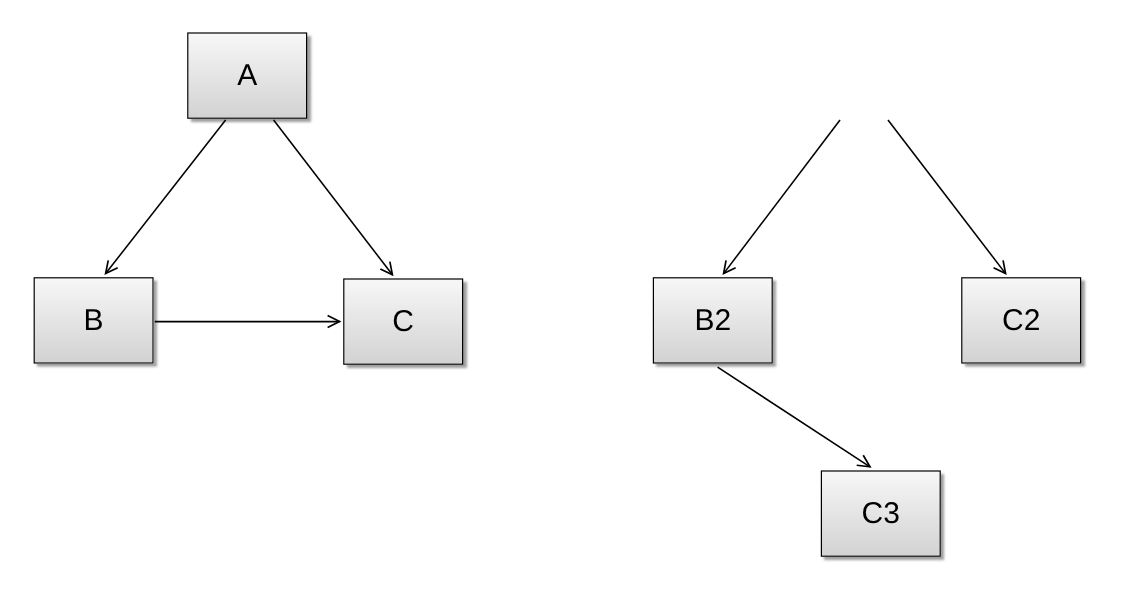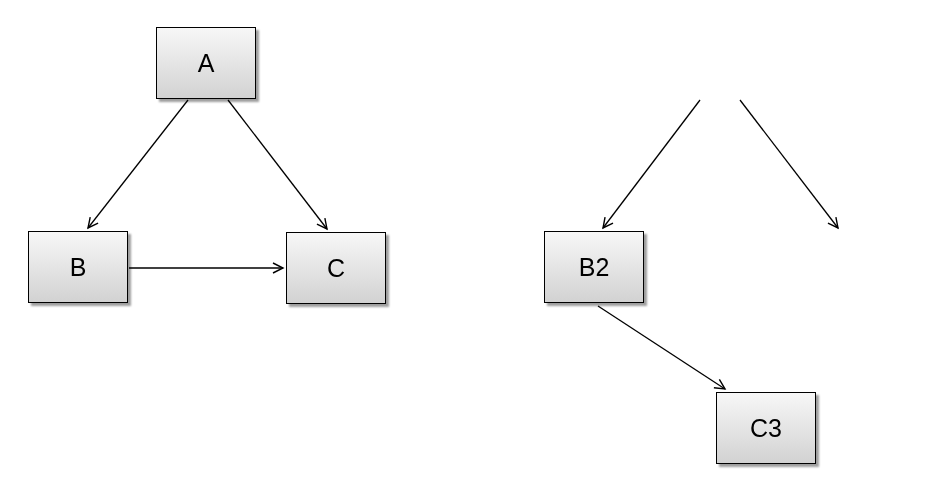--- a/index.html
+++ b/index.html
@@ -72,18 +72,21 @@
 
   <div class="node" style="left:286px; top:232px;">
     <span>C</span>
   </div>
 
 
   <div class="node" style="left:544px; top:231px;">
     <span>B2</span>
   </div>
 
+  <div class="node" style="left:801px; top:231px;">
+    <span>C2</span>
+  </div>
 
-  <div class="node" style="left:716px; top:392px;">
+  <div class="node" style="left:684px; top:392px;">
     <span>C3</span>
   </div>
 
 </div>
 
 </body></html>

